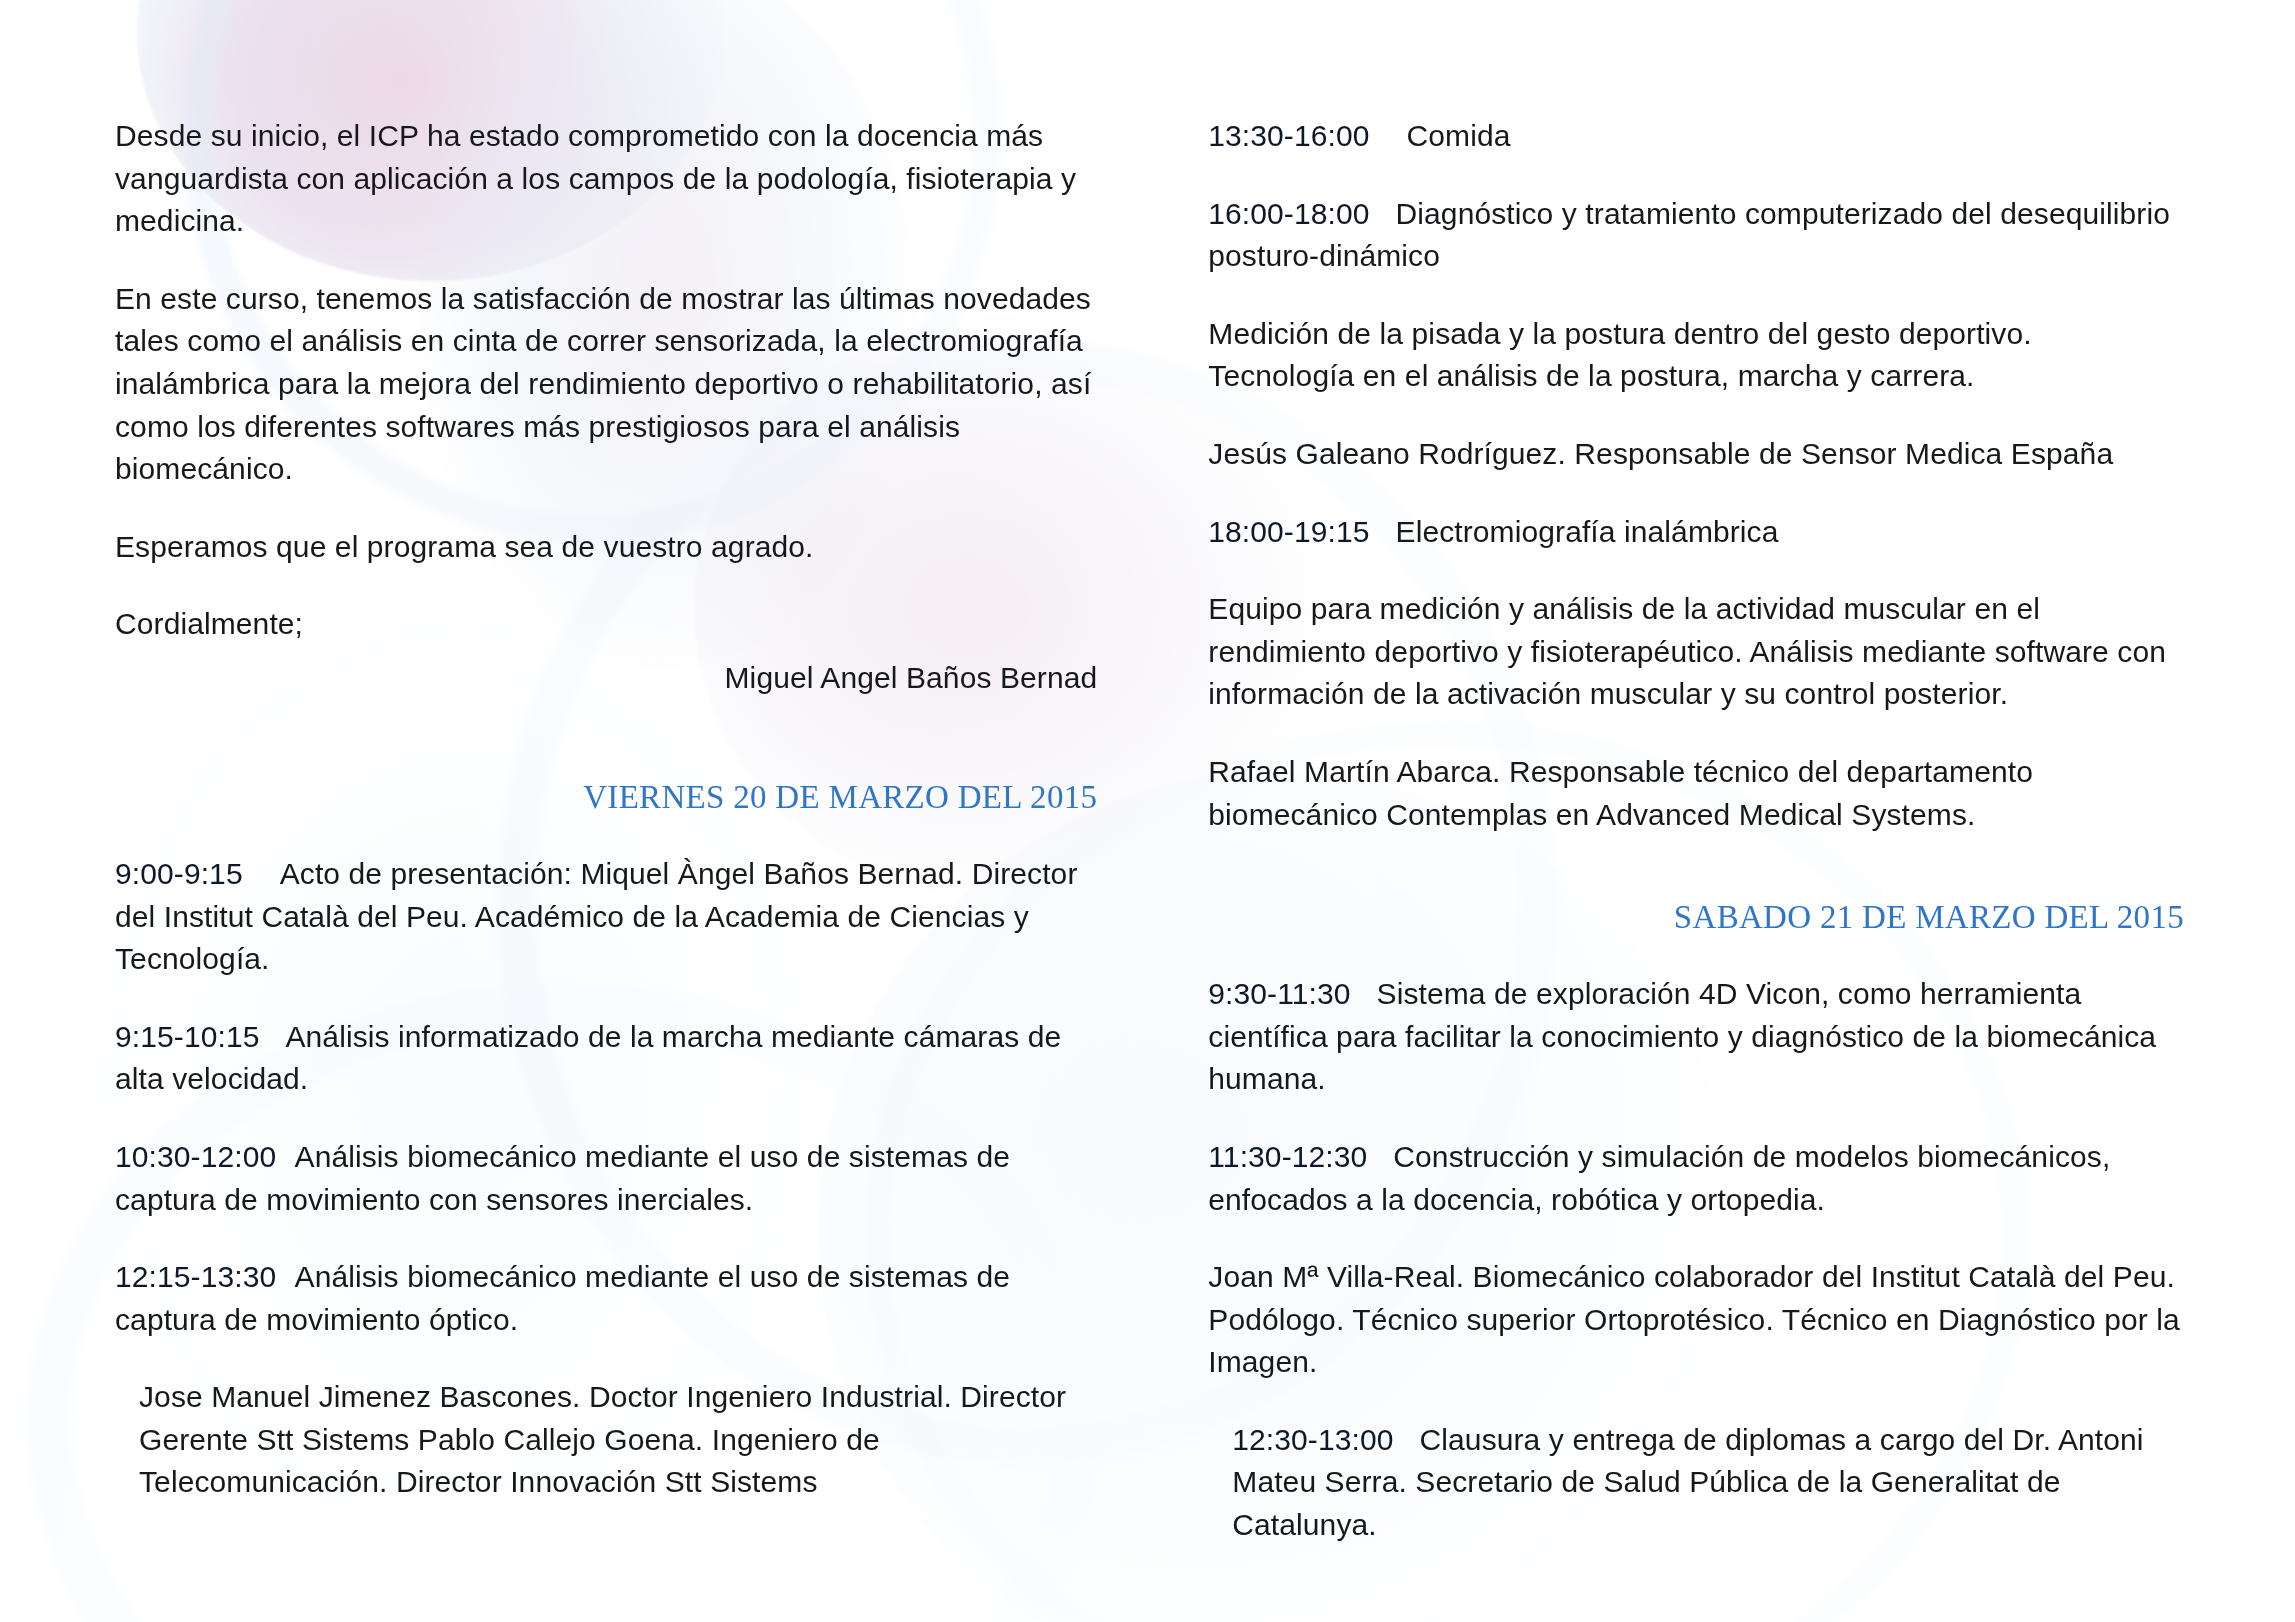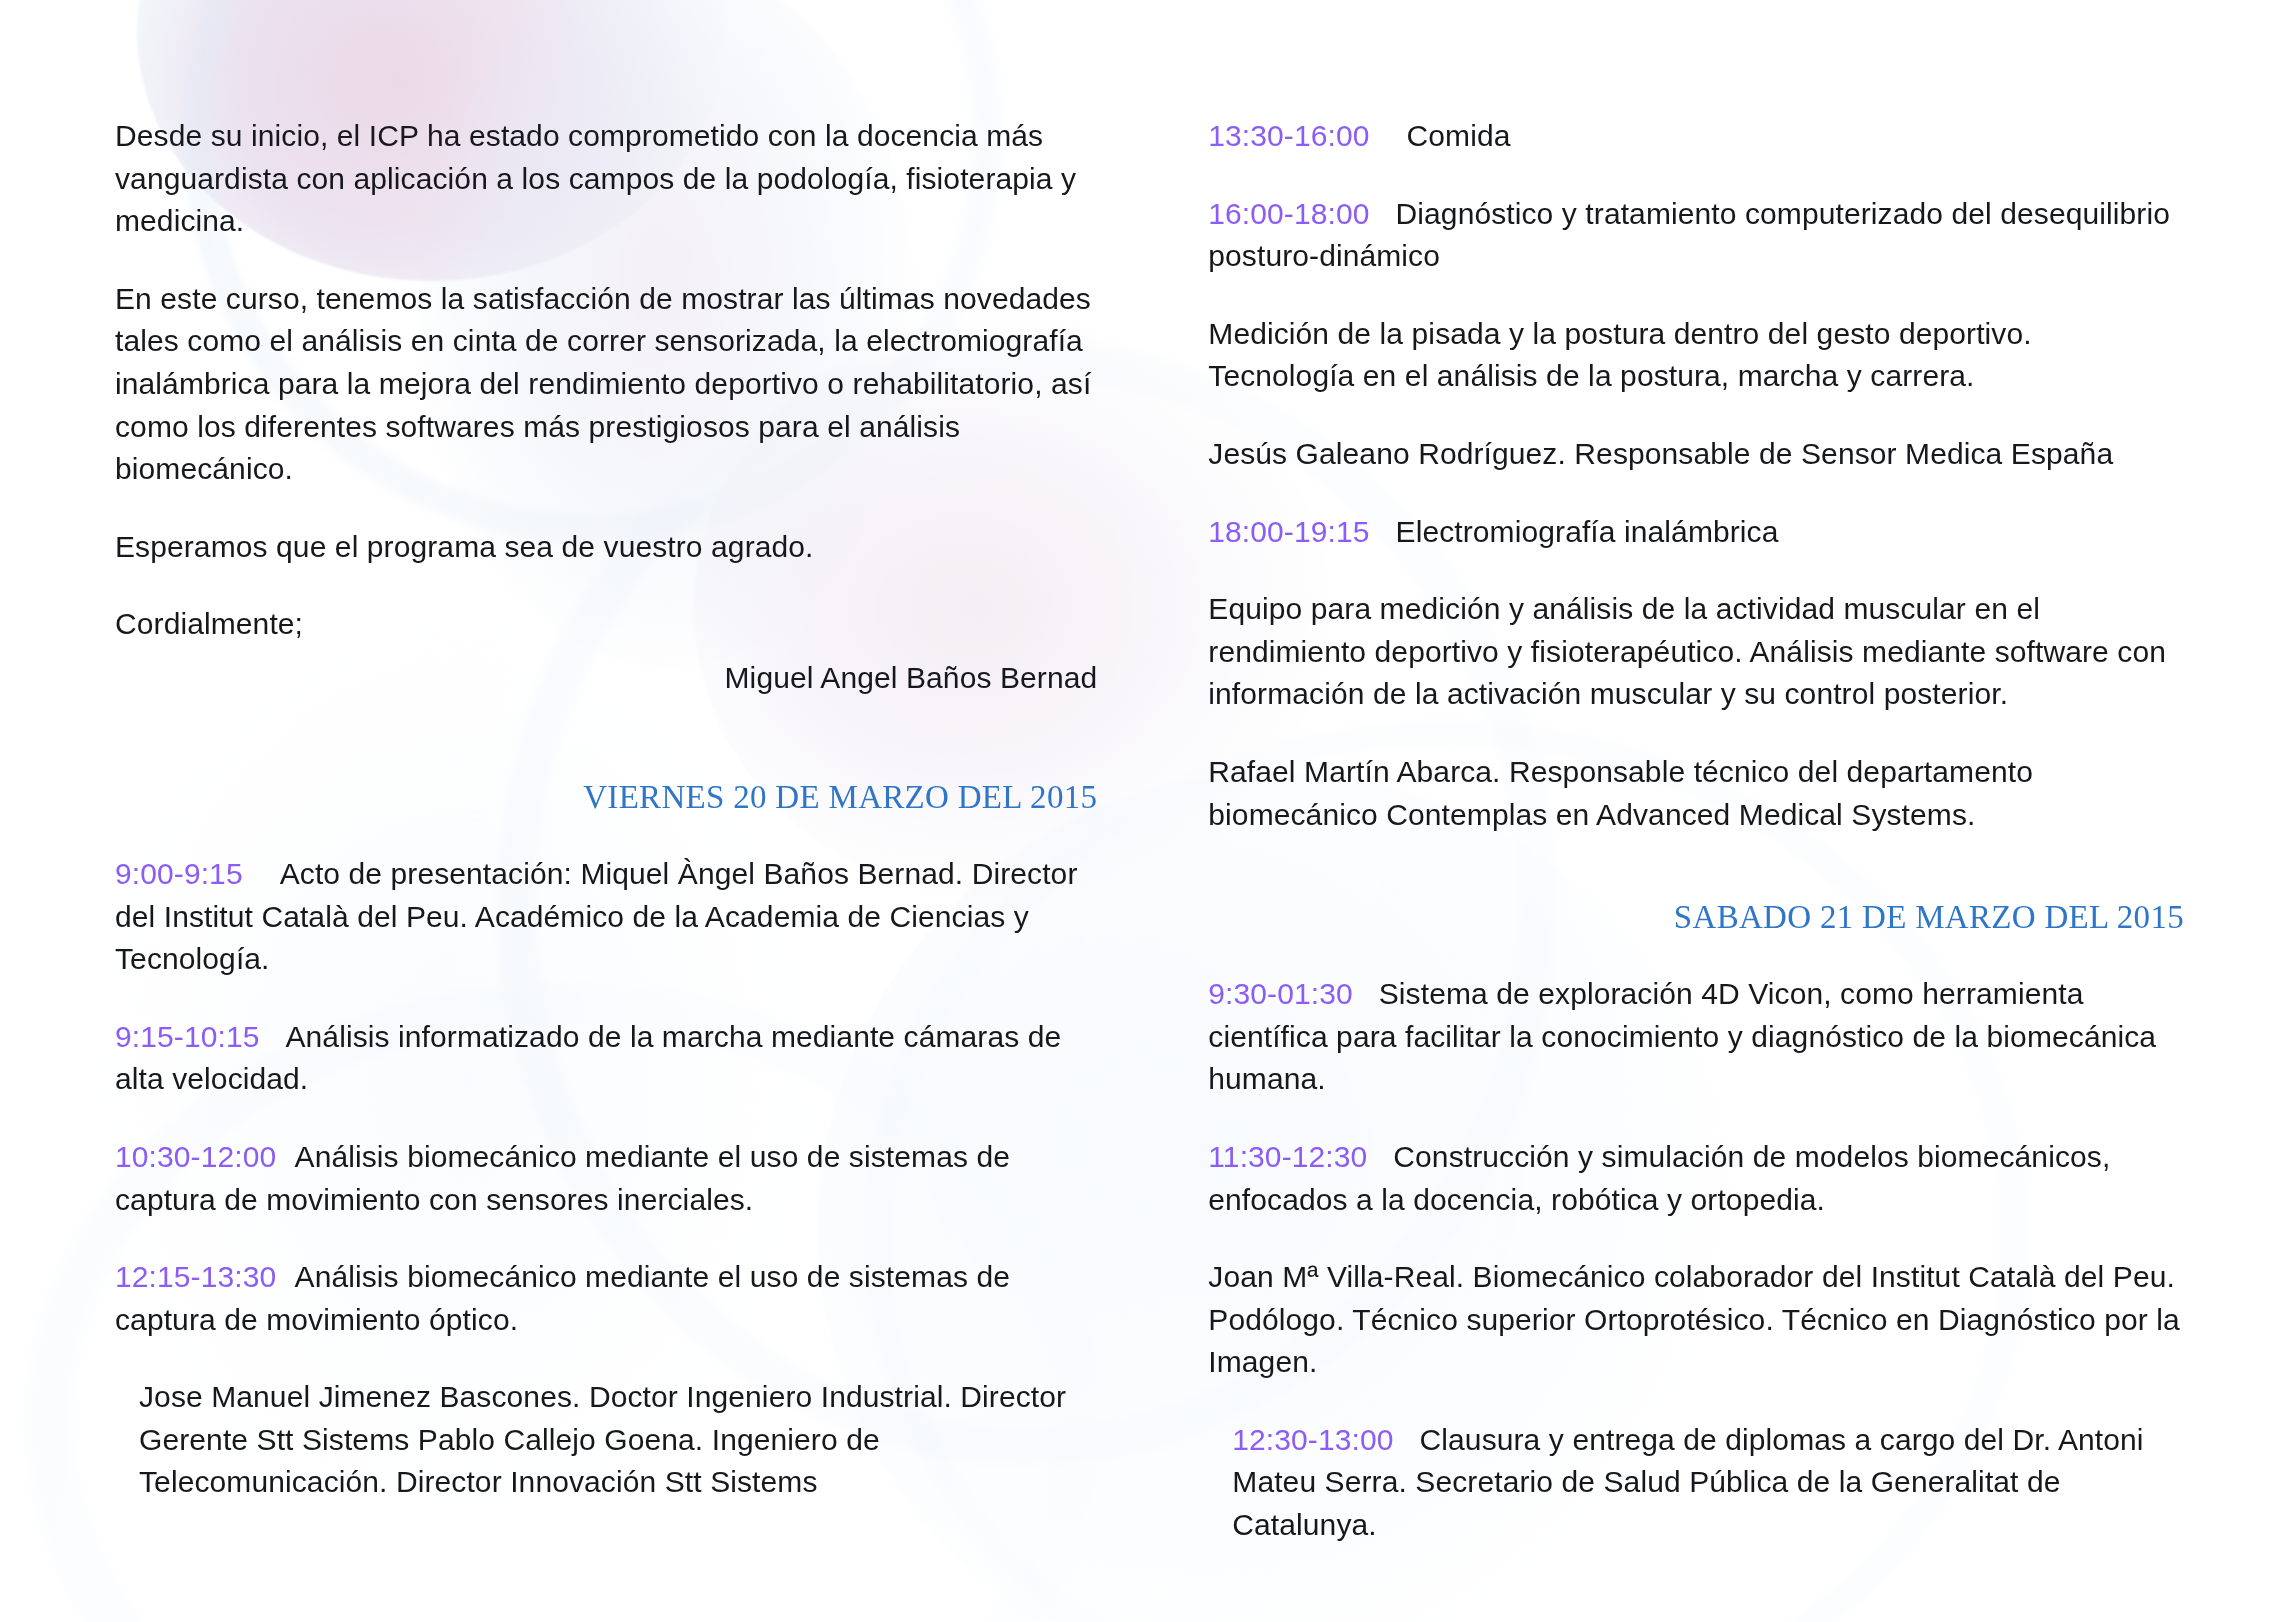--- a/index.html
+++ b/index.html
@@ -106,21 +106,21 @@
     text-align: right;
     font-family: "Liberation Serif", serif;
     font-size: 33px;
     color: #2f75c8;
     letter-spacing: 0.3px;
     margin: 79px 0 37px 0;
   }
   .section-title.right-title { margin-top: 63px; }
 
   .time {
-    color: #8b5cf6;
+    color: #0f172a;
     white-space: nowrap;
   }
   .gap-s { display: inline-block; width: 18.3px; }
   .gap-m { display: inline-block; width: 26px; }
   .gap-l { display: inline-block; width: 37px; }
 </style>
 </head>
 <body>
 
 <div class="bg-art">
@@ -179,21 +179,21 @@
     <p>
       <span class="time">18:00-19:15</span><span class="gap-m"></span><span>Electromiografía inalámbrica</span>
     </p>
 
     <p>Equipo para medición y análisis de la actividad muscular en el rendimiento deportivo y fisioterapéutico. Análisis mediante software con información de la activación muscular y su control posterior.</p>
     <p>Rafael Martín Abarca. Responsable técnico del departamento biomecánico Contemplas en Advanced Medical Systems.</p>
 
     <div class="section-title right-title">SABADO 21 DE MARZO DEL 2015</div>
 
     <p>
-      <span class="time">9:30-01:30</span><span class="gap-m"></span><span>Sistema de exploración 4D Vicon, como herramienta científica para facilitar la conocimiento y diagnóstico de la biomecánica humana.</span>
+      <span class="time">9:30-11:30</span><span class="gap-m"></span><span>Sistema de exploración 4D Vicon, como herramienta científica para facilitar la conocimiento y diagnóstico de la biomecánica humana.</span>
     </p>
     <p>
       <span class="time">11:30-12:30</span><span class="gap-m"></span><span>Construcción y simulación de modelos biomecánicos, enfocados a la docencia, robótica y ortopedia.</span>
     </p>
 
     <p>Joan Mª Villa-Real. Biomecánico colaborador del Institut Català del Peu. Podólogo. Técnico superior Ortoprotésico. Técnico en Diagnóstico por la Imagen.</p>
 
     <p>
       <span class="time">12:30-13:00</span><span class="gap-m"></span><span>Clausura y entrega de diplomas a cargo del Dr. Antoni Mateu Serra. Secretario de Salud Pública de la Generalitat de Catalunya.</span>
     </p>

